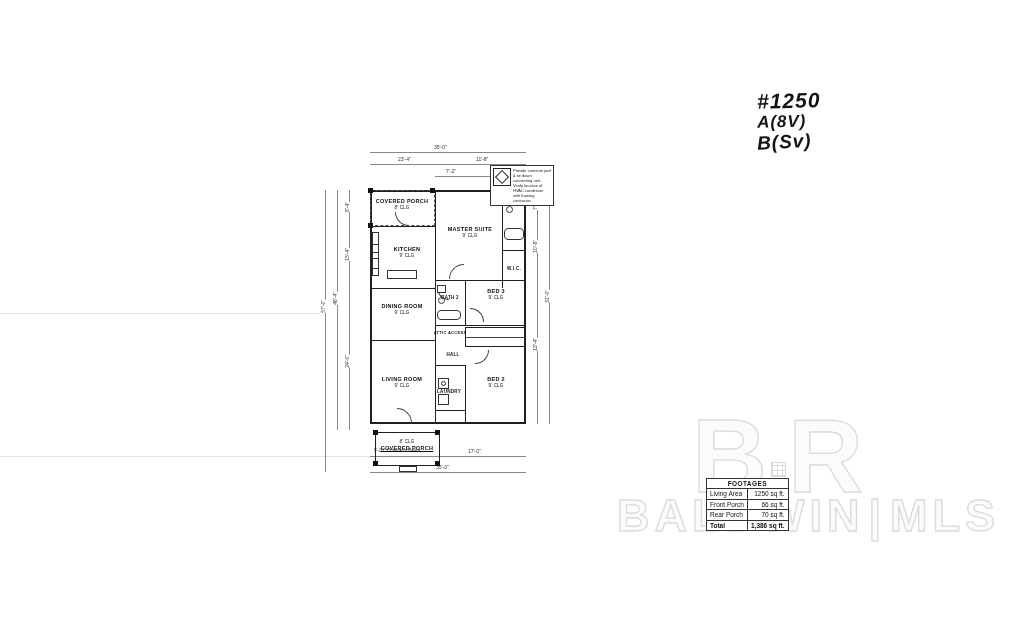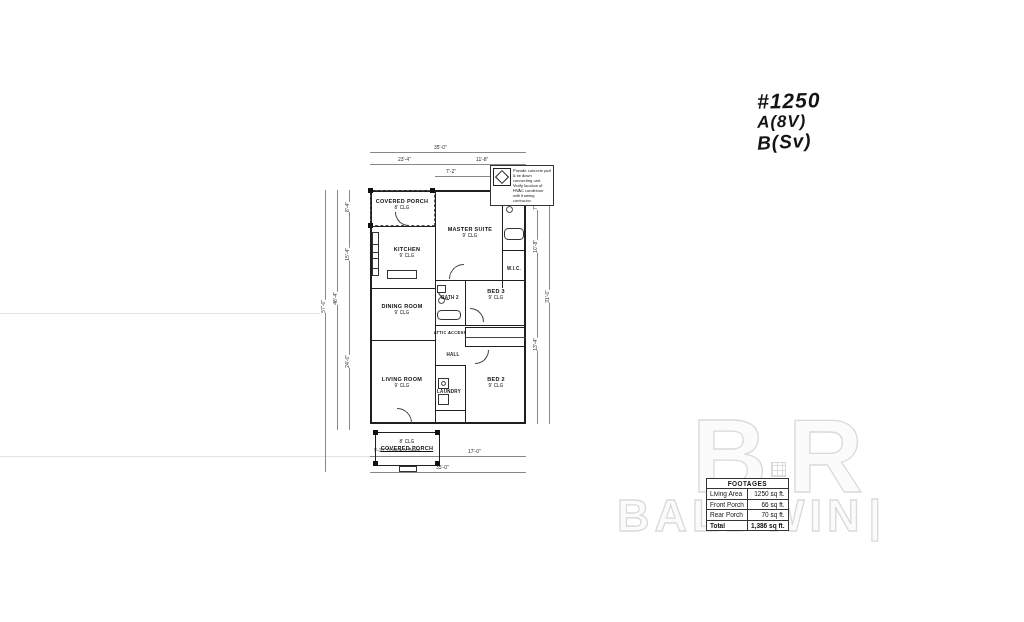--- a/index.html
+++ b/index.html
@@ -211,20 +211,21 @@
   </div>
 
   <div class="abs" style="left:692px;top:404px;display:flex;align-items:flex-start;">
     <span class="wm wm-logo">B</span>
     <span class="wm-grid" style="margin:58px 2px 0 -2px;"></span>
     <span class="wm wm-logo">R</span>
   </div>
   <div class="abs" style="left:617px;top:493px;display:flex;align-items:center;">
     <span class="wm wm-text">BALDWIN</span>
     <span class="wm wm-text" style="margin:0 4px;">|</span>
+    <span class="wm wm-text">MLS</span>
   </div>
 
   <table id="footages" class="abs" style="left:706px;top:478px;">
     <thead>
       <tr>
           <th colspan="2">FOOTAGES</th>
         </tr>
     </thead>
     <tbody>
       <tr>

